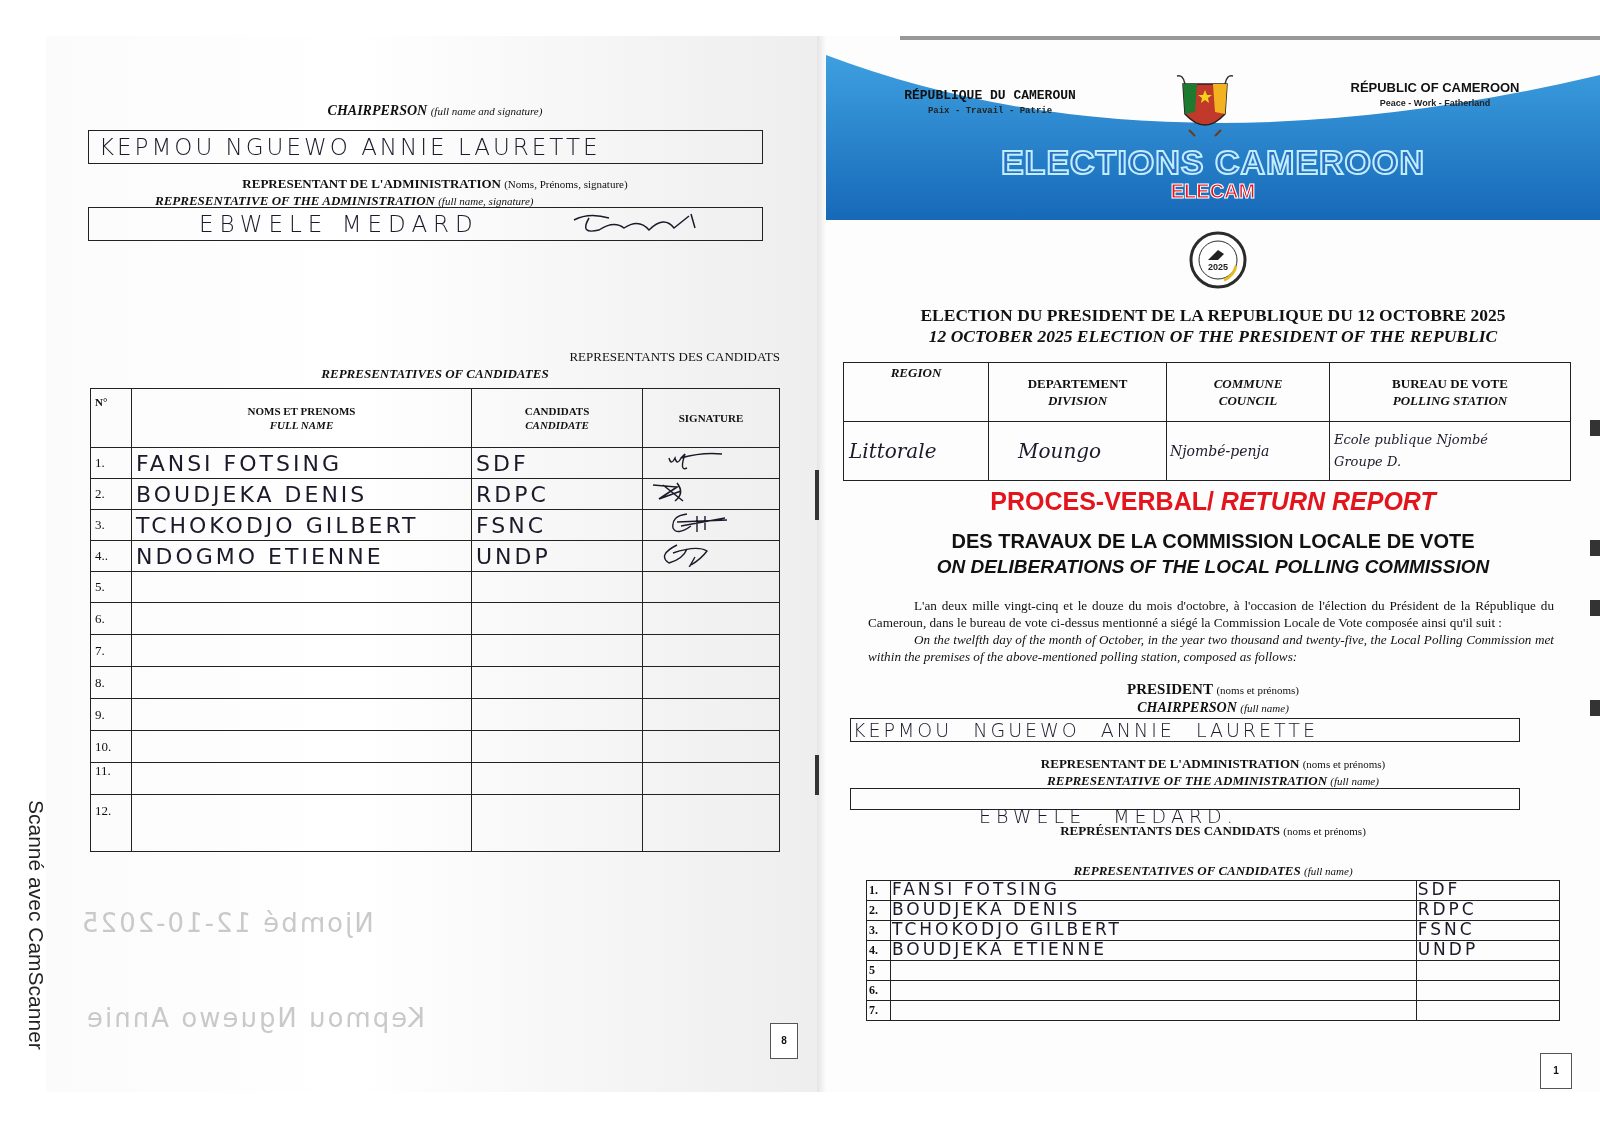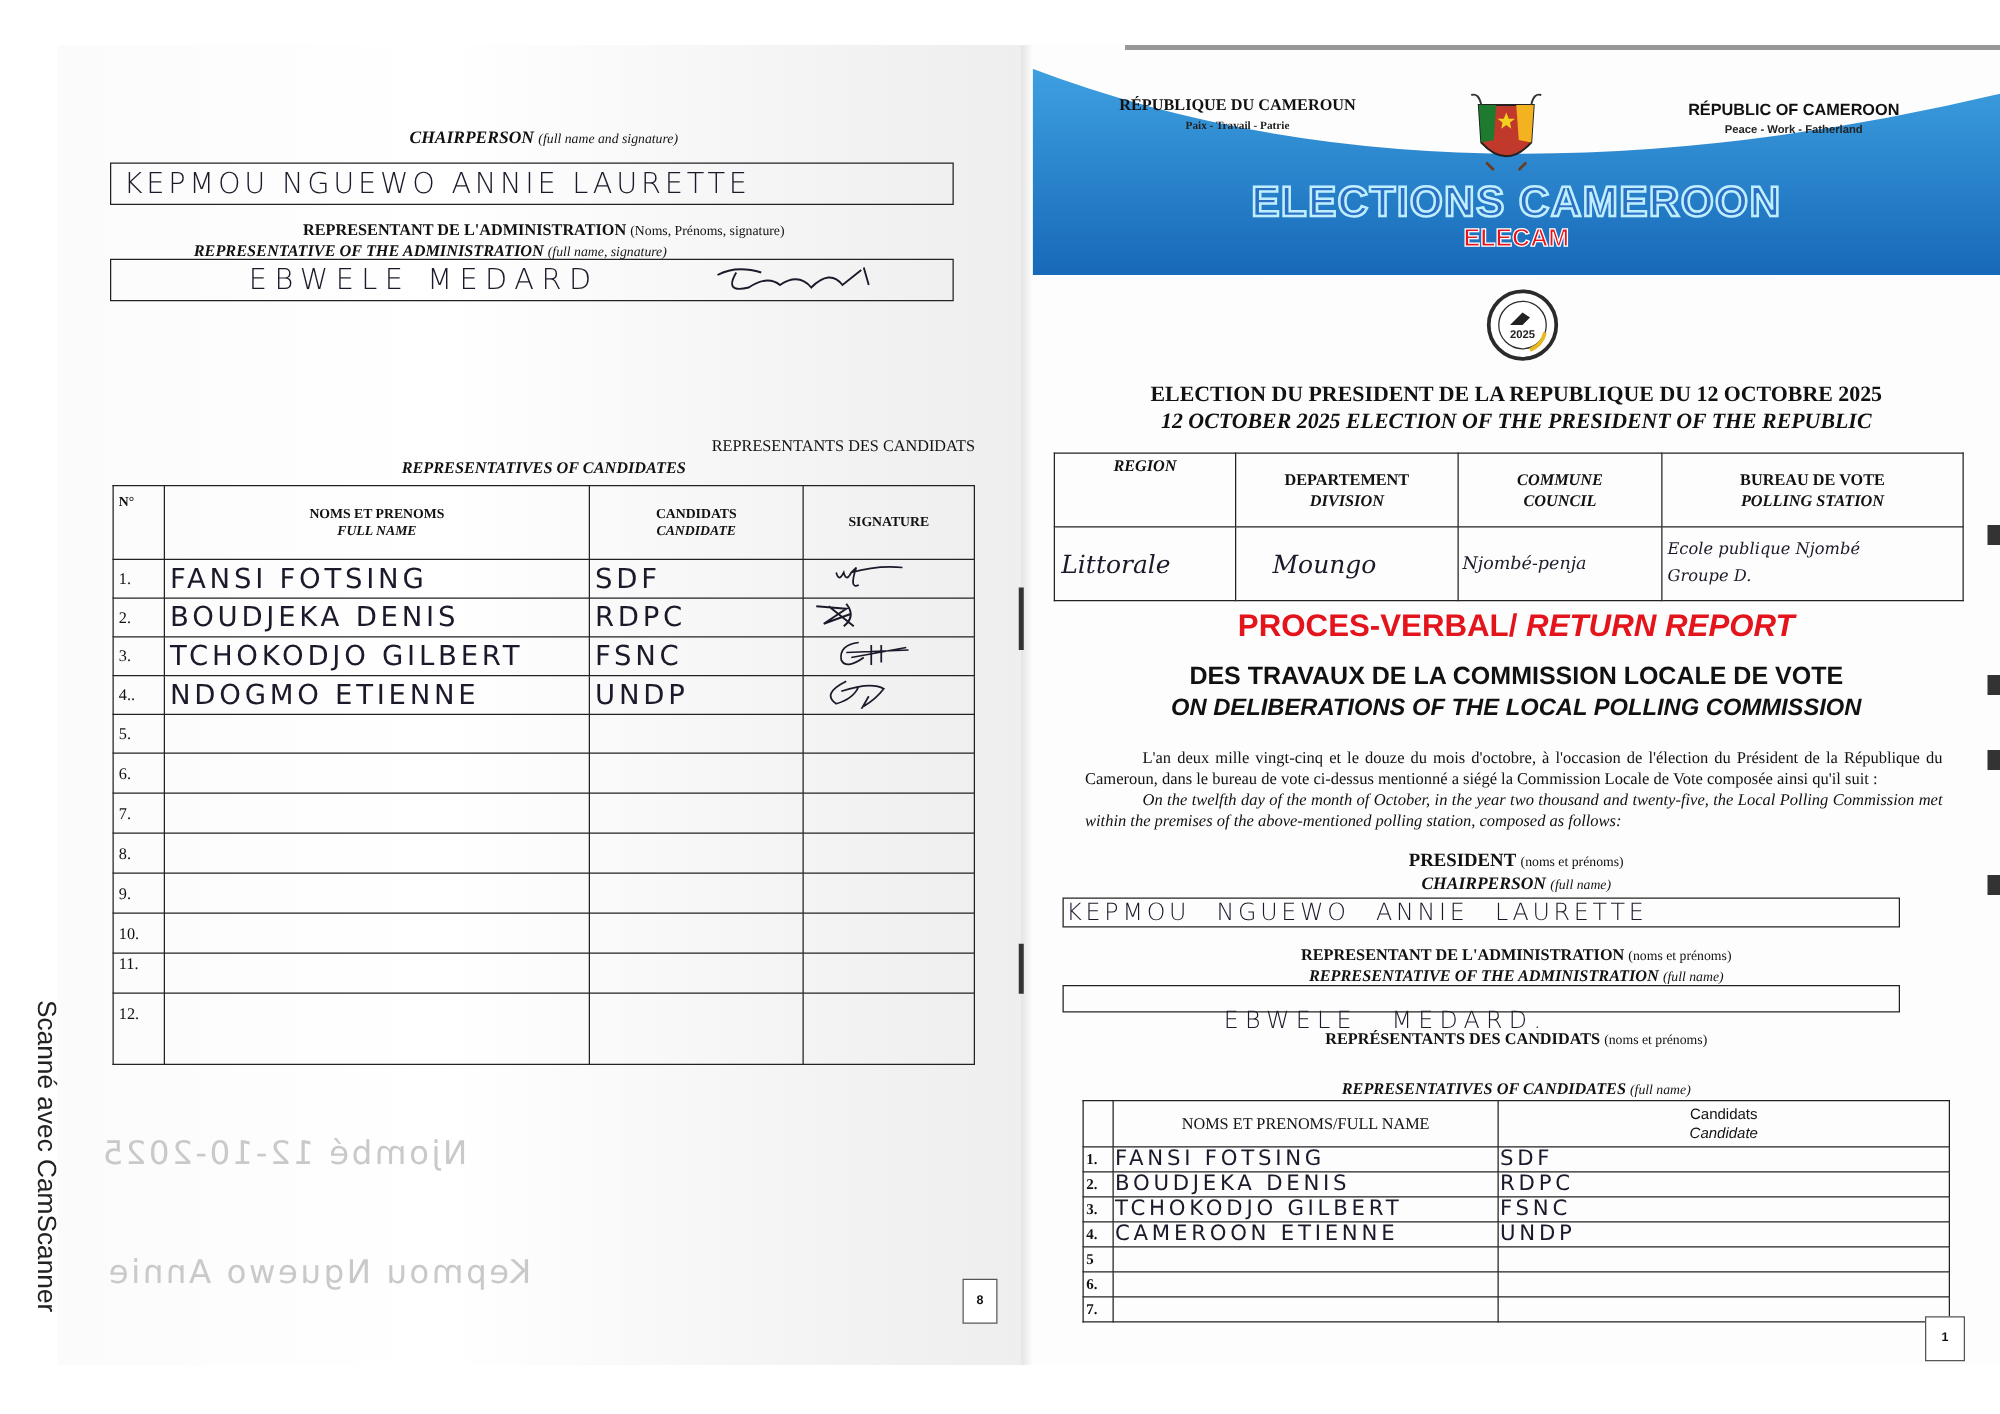--- a/index.html
+++ b/index.html
@@ -19,21 +19,21 @@
   .lt td,.lt th{border:1.5px solid #222;font-family:"Liberation Serif",serif;}
   .lt th{font-size:11px;font-weight:bold;height:52px;text-align:center;line-height:14px;}
   .lt td{height:30px;font-size:13px;padding:0 0 0 4px;}
   .lt td.num{width:36px;vertical-align:middle;}
   .lt td.name{width:335px;}
   .lt td.cand{width:166px;}
   .lt .hwcell{font-family:"DejaVu Sans",sans-serif;font-size:22px;letter-spacing:3px;color:#1a1a2a;white-space:nowrap;}
   
   .hdr{position:absolute;left:826px;top:40px;width:774px;height:185px;overflow:hidden;}
   .hdr svg{position:absolute;left:0;top:0;}
-  .rep-fr{position:absolute;left:890px;top:76px;width:200px;text-align:center;font-family:Liberation Serif, serif;}
+  .rep-fr{position:absolute;left:890px;top:88px;width:200px;text-align:center;font-family:Liberation Mono, monospace;}
   .rep-en{position:absolute;left:1335px;top:80px;width:200px;text-align:center;font-family:"Liberation Sans",sans-serif;}
   .rep-title{font-size:13px;font-weight:bold;color:#111;}
   .rep-motto{font-size:9px;font-weight:bold;color:#222;margin-top:3px;}
   .elecam-big{position:absolute;left:826px;top:143px;width:774px;text-align:center;font-family:"Liberation Sans",sans-serif;font-weight:bold;font-size:34px;color:#2a6fc4;-webkit-text-stroke:2px #bfefff;letter-spacing:1px;}
   .elecam-small{position:absolute;left:826px;top:180px;width:774px;text-align:center;font-family:"Liberation Sans",sans-serif;font-weight:bold;font-size:20px;color:#e3141b;-webkit-text-stroke:1px #ffffff;}
   .election-title{position:absolute;left:826px;top:305px;width:774px;text-align:center;font-size:17.5px;font-weight:bold;}
   .election-title-en{position:absolute;left:826px;top:326px;width:774px;text-align:center;font-size:17.5px;font-weight:bold;font-style:italic;}
   .rt{position:absolute;left:843px;top:362px;width:728px;}
   .rt td{border:1.5px solid #222;}
   .rt .h{height:56px;text-align:center;font-size:13px;font-weight:bold;line-height:17px;}
@@ -297,46 +297,38 @@
 <div class="sec-label it" style="top:773px;font-size:13px;"><span>REPRESENTATIVE OF THE ADMINISTRATION</span> <span class="small">(full name)</span></div>
 <div class="box" style="left:850px;top:788px;width:670px;height:22px;">
   <span class="hw" style="position:absolute;left:128px;top:-1px;font-size:19px;letter-spacing:5px;word-spacing:16px;white-space:nowrap;margin-top:17px;">EBWELE MEDARD.</span>
 </div>
 
 <div class="sec-label" style="top:823px;font-size:13px;"><span>REPRÉSENTANTS DES CANDIDATS</span> <span class="small">(noms et prénoms)</span></div>
 <div class="sec-label it" style="top:863px;font-size:13px;"><span>REPRESENTATIVES OF CANDIDATES</span> <span class="small">(full name)</span></div>
 
 <table class="ct">
   <tbody>
-      <tr>
-    <td class="hh num"></td>
-    <td class="hh" style="width:305px;text-align:center;font-size:13px;">NOMS ET PRENOMS/FULL NAME</td>
-    <td class="hh" style="text-align:center;font-family:'Liberation Sans',sans-serif;font-size:12px;line-height:15px;">
-          <div>Candidats</div>
-          <div style="font-style:italic;">Candidate</div>
-        </td>
-  </tr>
   <tr>
         <td class="r num">1.</td>
         <td class="r"><span class="hwcell">FANSI FOTSING</span></td>
         <td class="r"><span class="hwcell">SDF</span></td>
       </tr>
   <tr>
         <td class="r num">2.</td>
         <td class="r"><span class="hwcell">BOUDJEKA DENIS</span></td>
         <td class="r"><span class="hwcell">RDPC</span></td>
       </tr>
   <tr>
         <td class="r num">3.</td>
         <td class="r"><span class="hwcell">TCHOKODJO GILBERT</span></td>
         <td class="r"><span class="hwcell">FSNC</span></td>
       </tr>
   <tr>
         <td class="r num">4.</td>
-        <td class="r"><span class="hwcell">CAMEROON ETIENNE</span></td>
+        <td class="r"><span class="hwcell">BOUDJEKA ETIENNE</span></td>
         <td class="r"><span class="hwcell">UNDP</span></td>
       </tr>
   <tr>
         <td class="r num">5</td>
         <td class="r"></td>
         <td class="r"></td>
       </tr>
   <tr>
         <td class="r num">6.</td>
         <td class="r"></td>

